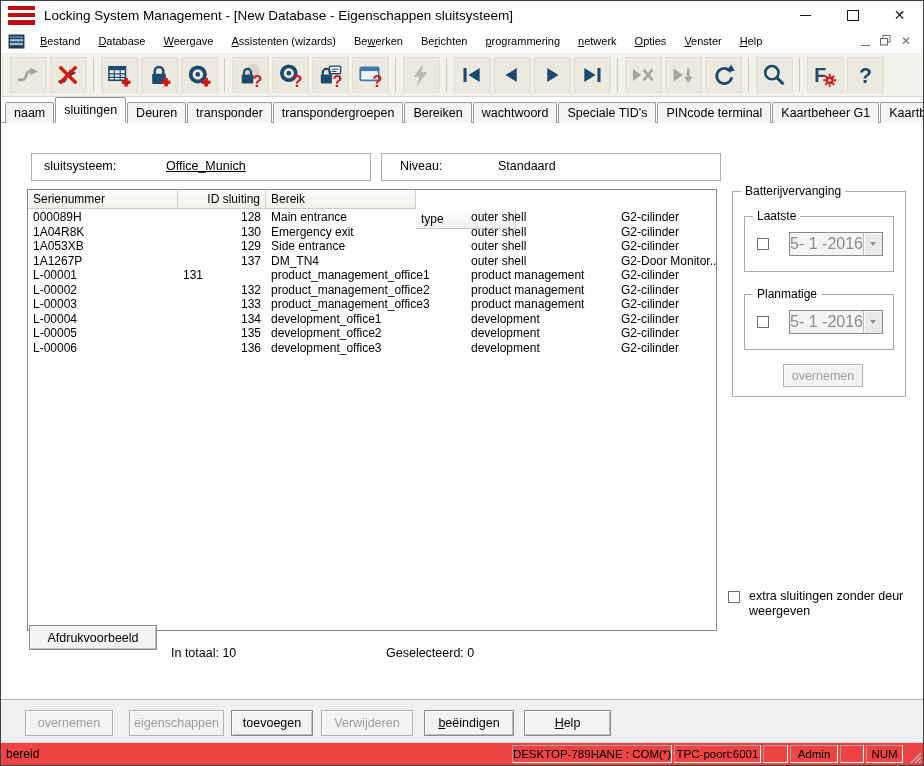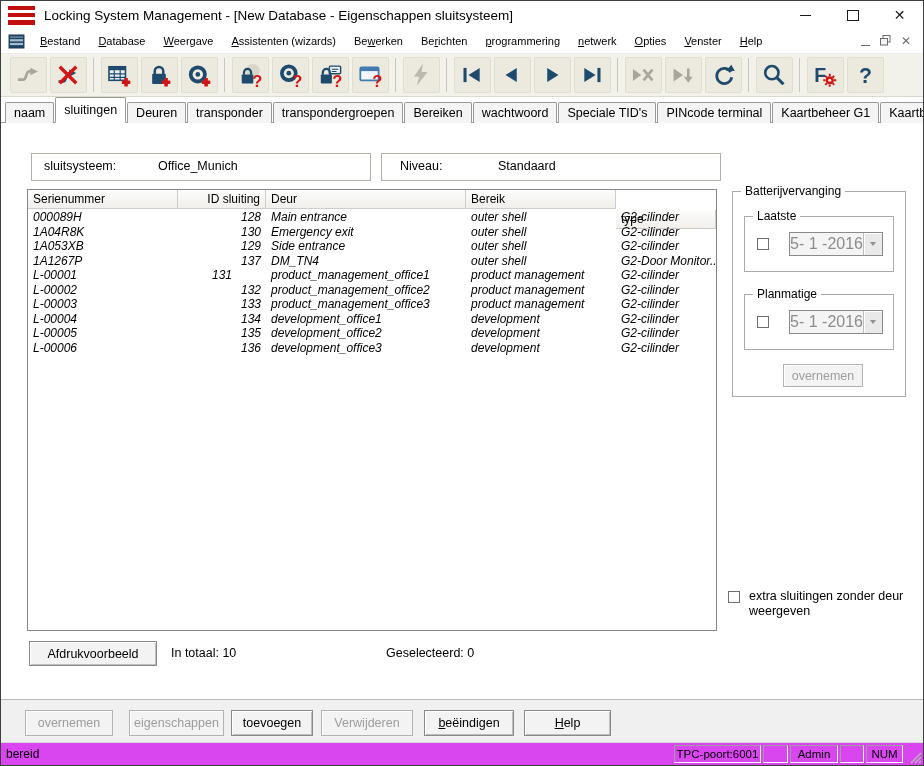--- a/index.html
+++ b/index.html
@@ -36,39 +36,39 @@
   
   .client{flex:1 1 auto;position:relative;background:#fff;}
   .fieldbox{position:absolute;top:30px;height:26px;border:1px solid #b1afa8;font-size:12.5px;}
   .fieldbox .lbl{position:absolute;top:5px;}
   .fieldbox .val{position:absolute;top:5px;}
   
   .table{position:absolute;left:26px;top:66px;width:690px;height:442px;border:1px solid #868686;box-sizing:border-box;overflow:hidden;background:#fff;}
   .thead{display:flex;height:19px;}
   .th{box-sizing:border-box;padding:2px 5px 16px 5px;font-size:12px;background:linear-gradient(#fdfdfc,#f0efec);border-right:1px solid #cfcdc8;border-bottom:1px solid #cfcdc8;white-space:nowrap;overflow:hidden;}
   .tr{display:flex;height:14.5px;align-items:center;}
-  .tbody{padding-top:1px;font-style:italic;}
+  .tbody{padding-top:1px;}
   .td{box-sizing:border-box;padding:0 5px;font-size:12px;white-space:nowrap;overflow:hidden;}
   
   .group{position:absolute;border:1px solid #a9a9a9;box-sizing:border-box;}
   .glabel{position:absolute;top:-8px;left:8px;background:#fff;padding:0 4px;font-size:12px;white-space:nowrap;}
   .cb{position:absolute;width:12px;height:12px;background:#fff;border:1px solid #6e6e6e;box-sizing:border-box;}
   .combo{position:absolute;display:flex;border:1px solid #8a8a8a;background:#f4f4f4;box-sizing:border-box;}
   .combo .cval{flex:1;text-align:center;color:#8c8c8c;font-size:16px;line-height:22px;}
   .combo .carr{width:18px;border-left:1px solid #bdbdbd;background:#e9e9e9;display:flex;align-items:center;justify-content:center;box-shadow:inset 1px 1px 0 #fff;}
   .combo .carr span{width:0;height:0;border-left:3.5px solid transparent;border-right:3.5px solid transparent;border-top:4.5px solid #8f8f8f;}
   .px-btn{position:absolute;height:26px;background:#f3f3f3;border:1px solid #8a8a8a;box-shadow:inset 1px 1px 0 #fff,inset -1px -1px 0 #bdbdbd;font-family:"Liberation Sans",sans-serif;font-size:12.5px;color:#000;padding:0;}
   .px-btn.disabled{color:#9d9d9d;border-color:#b2b2b2;box-shadow:inset 1px 1px 0 #fff;}
   .checklabel{position:absolute;font-size:12.5px;line-height:15px;}
   .totals{position:absolute;font-size:12.5px;}
   
   .actionbar{height:42px;background:#f0f0f0;border-top:1px solid #b9b9b9;position:relative;flex:0 0 auto;}
   .actionbar .px-btn{top:10px;}
   
-  .statusbar{height:22px;background:#d946ef;border-top:1px solid #d6d6d6;display:flex;align-items:center;font-size:12px;flex:0 0 auto;}
+  .statusbar{height:22px;background:#ef4444;border-top:1px solid #d6d6d6;display:flex;align-items:center;font-size:12px;flex:0 0 auto;}
   .sb-left{flex:1;padding-left:5px;}
   .sb-panel{box-sizing:border-box;height:18px;margin-right:2px;border:1px solid;border-color:#9e9e9e #fdfdfd #fdfdfd #9e9e9e;display:flex;align-items:center;justify-content:center;white-space:nowrap;overflow:hidden;font-size:11.5px;}
   .grip{width:18px;height:18px;align-self:flex-end;}
 </style>
 </head>
 <body>
 
 <div class="window">
 
   <div class="titlebar">
@@ -318,32 +318,31 @@
       <div class="tab">Speciale TID's</div>
       <div class="tab">PINcode terminal</div>
       <div class="tab">Kaartbeheer G1</div>
       <div class="tab">Kaartbeheer G2</div>
     </div>
 
   <div class="client">
 
     <div class="fieldbox" style="left:30px;width:338px;">
       <span class="lbl" style="left:12px;">sluitsysteem:</span>
-      <span class="val" style="left:126px;">Office_Munich</span>
+      <span class="val" style="left:134px;text-decoration:underline;">Office_Munich</span>
     </div>
     <div class="fieldbox" style="left:380px;width:338px;">
       <span class="lbl" style="left:18px;">Niveau:</span>
       <span class="val" style="left:116px;">Standaard</span>
     </div>
 
     <div class="table">
       <div class="thead">
           <div class="th" style="width: 150px; text-align: left;">Serienummer</div>
           <div class="th" style="width: 88px; text-align: right;">ID sluiting</div>
-          <div class="th" style="width: 200px; text-align: left;">Deur</div>
           <div class="th" style="width: 150px; text-align: left;">Bereik</div>
           <div class="th" style="width: 100px; text-align: left; margin-top: 20px;">type</div>
         </div>
       <div class="tbody">
           <div class="tr">
             <div class="td" style="width: 150px; text-align: left;">000089H</div>
             <div class="td" style="width: 88px; text-align: right;">128</div>
             <div class="td" style="width: 200px; text-align: left;">Main entrance</div>
             <div class="td" style="width: 150px; text-align: left;">outer shell</div>
             <div class="td" style="width: 100px; text-align: left;">G2-cilinder</div>
@@ -364,21 +363,21 @@
           </div>
           <div class="tr">
             <div class="td" style="width: 150px; text-align: left;">1A1267P</div>
             <div class="td" style="width: 88px; text-align: right;">137</div>
             <div class="td" style="width: 200px; text-align: left;">DM_TN4</div>
             <div class="td" style="width: 150px; text-align: left;">outer shell</div>
             <div class="td" style="width: 100px; text-align: left;">G2-Door Monitor...</div>
           </div>
           <div class="tr">
             <div class="td" style="width: 150px; text-align: left;">L-00001</div>
-            <div class="td" style="width: 88px; text-align: center;">131</div>
+            <div class="td" style="width: 88px; text-align: left;">131</div>
             <div class="td" style="width: 200px; text-align: left;">product_management_office1</div>
             <div class="td" style="width: 150px; text-align: left;">product management</div>
             <div class="td" style="width: 100px; text-align: left;">G2-cilinder</div>
           </div>
           <div class="tr">
             <div class="td" style="width: 150px; text-align: left;">L-00002</div>
             <div class="td" style="width: 88px; text-align: right;">132</div>
             <div class="td" style="width: 200px; text-align: left;">product_management_office2</div>
             <div class="td" style="width: 150px; text-align: left;">product management</div>
             <div class="td" style="width: 100px; text-align: left;">G2-cilinder</div>
@@ -438,37 +437,38 @@
             </span>
         </span>
       </div>
 
       <button class="px-btn disabled" style="left:50px;top:172px;width:80px;height:23px;">overnemen</button>
     </div>
 
     <span class="cb" style="left:727px;top:468px;"></span>
     <span class="checklabel" style="left:748px;top:466px;width:158px;">extra sluitingen zonder deur weergeven</span>
 
-    <button class="px-btn" style="left:28px;top:518px;width:128px;height:25px;">Afdrukvoorbeeld</button>
+    <button class="px-btn" style="left:28px;top:502px;width:128px;height:25px;">Afdrukvoorbeeld</button>
     <span class="totals" style="left:170px;top:523px;">In totaal: 10</span>
     <span class="totals" style="left:385px;top:523px;">Geselecteerd: 0</span>
   </div>
 
   <div class="actionbar">
       <button class="px-btn disabled" style="left: 24px; width: 88px;">overnemen</button>
       <button class="px-btn disabled" style="left: 128px; width: 95px;">eigenschappen</button>
       <button class="px-btn" style="left: 230px; width: 82px;">toevoegen</button>
       <button class="px-btn disabled" style="left: 320px; width: 92px;">Verwijderen</button>
       <button class="px-btn" style="left: 423px; width: 90px;"><u>b</u>eëindigen</button>
       <button class="px-btn" style="left: 523px; width: 87px;"><u>H</u>elp</button>
     </div>
 
   <div class="statusbar">
     <span class="sb-left">bereid</span>
     <span style="display:flex;align-items:center;">
+        <div class="sb-panel" style="width: 160px;">DESKTOP-789HANE : COM(*)</div>
         <div class="sb-panel" style="width: 87px;">TPC-poort:6001</div>
         <div class="sb-panel" style="width: 25px;"></div>
         <div class="sb-panel" style="width: 48px;">Admin</div>
         <div class="sb-panel" style="width: 24px;"></div>
         <div class="sb-panel" style="width: 37px;">NUM</div>
       </span>
     <svg class="grip" width="18" height="18" viewBox="0 0 18 18">
         <path d="M16,6 L6,16 M16,10 L10,16 M16,14 L14,16" stroke="#b5b5b5" stroke-width="1.5"></path>
       </svg>
   </div>

